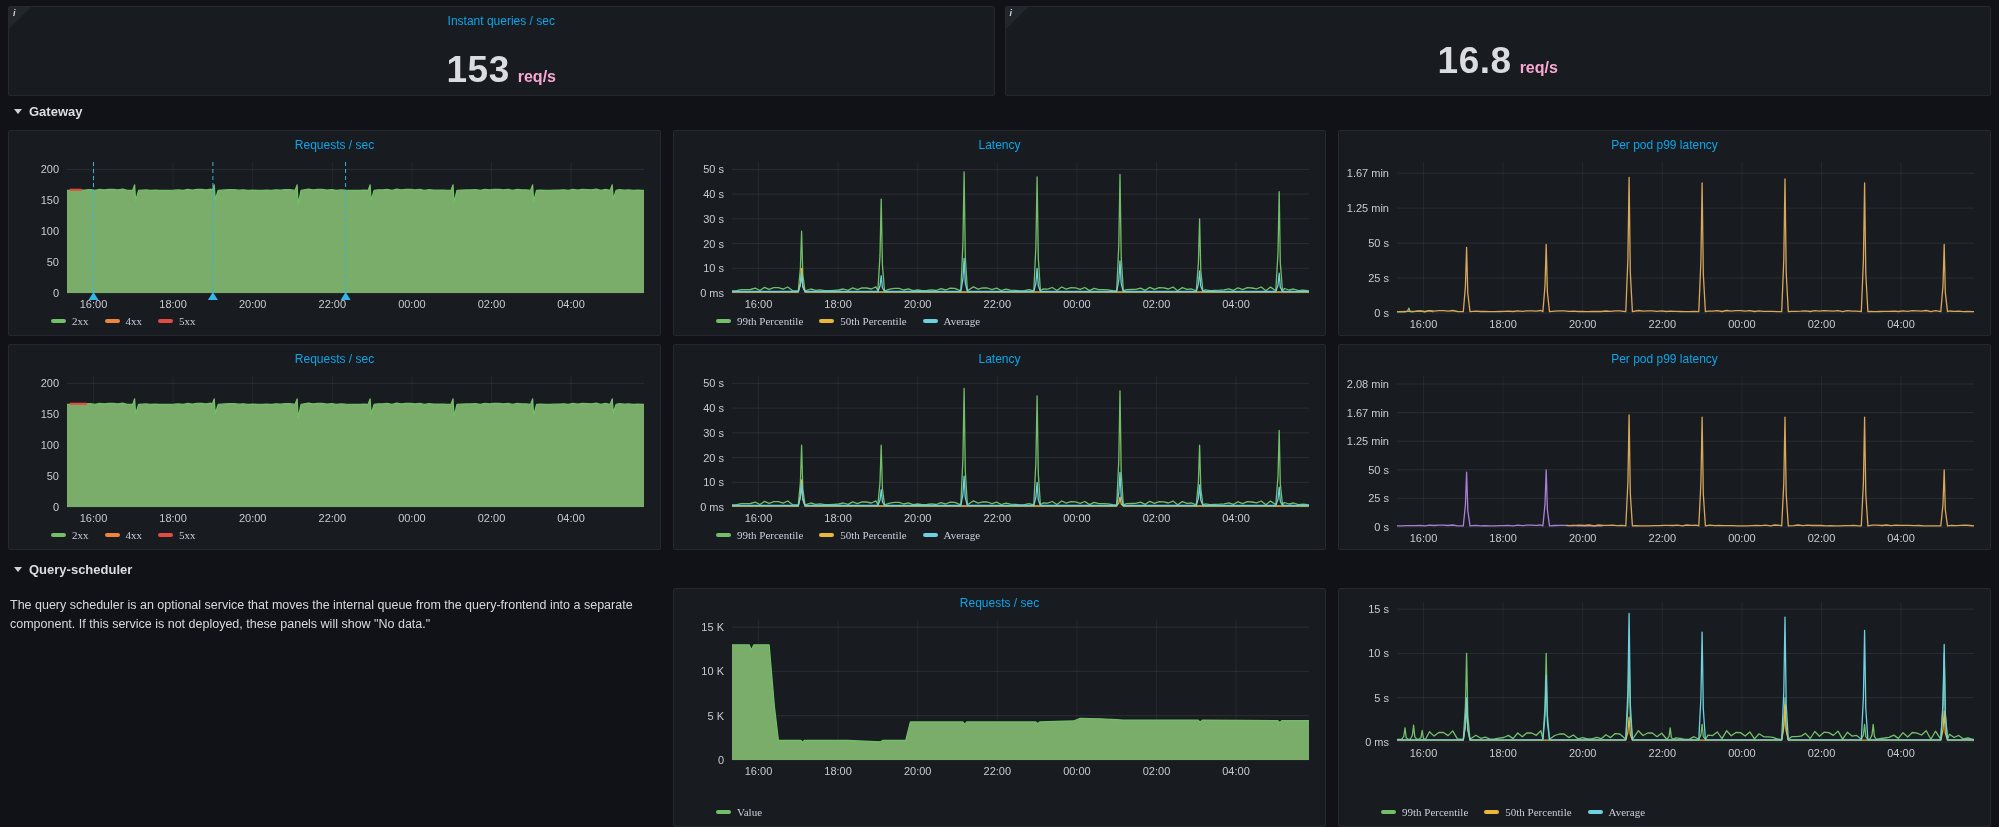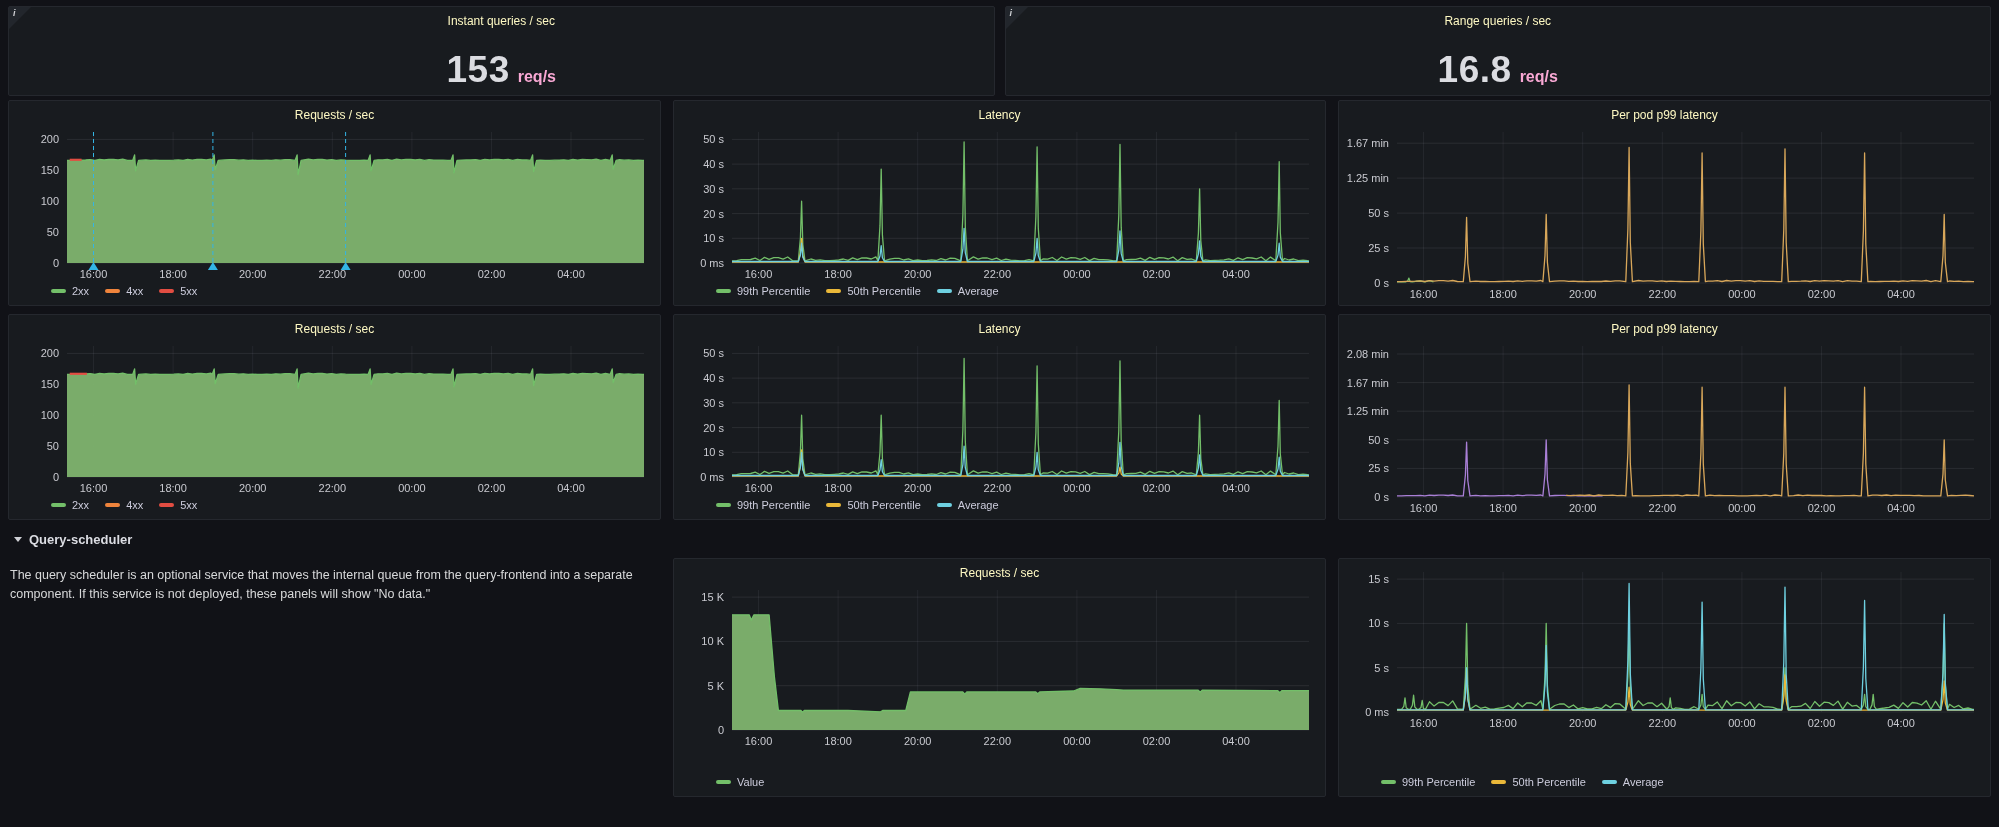--- a/index.html
+++ b/index.html
@@ -11,21 +11,21 @@
   .panel { background:#181b1f; border:1px solid #25282e; border-radius:2px;
            position:relative; display:flex; flex-direction:column; padding:5px 8px 4px; }
 
   
   .stats-row { display:grid; grid-template-columns:1fr 1fr; gap:10px; height:86px; }
   .stat-center { flex:1; display:flex; align-items:center; justify-content:center; }
   .stat-inner { display:flex; align-items:baseline; gap:8px;margin-top:19px; }
   .stat-value { font-size:37px; font-weight:700; color:#dbdce1; letter-spacing:.5px; }
   .stat-unit  { font-size:16px; font-weight:700; color:#f9a8d4; }
 
-  .panel-title { text-align:center; font-size:12px; font-weight:500; color:#fef9c3;
+  .panel-title { text-align:center; font-size:12px; font-weight:500; color:#0ea5e9;
                  height:18px; line-height:18px; flex:0 0 auto; white-space:nowrap; cursor:pointer; }
 
   .info-corner { position:absolute; top:0; left:0; width:0; height:0;
                  border-top:22px solid #22262c; border-right:22px solid transparent; cursor:pointer; }
   .info-corner span { position:absolute; top:-21px; left:4px; font-size:9px; font-style:italic;
                       font-weight:700; color:#cfd0d4; }
 
   
   .section-header { display:flex; align-items:center; gap:7px; padding-left:6px;
                     height:22px; margin:8px 0 4px; cursor:pointer; }
@@ -35,21 +35,21 @@
 
   
   .chart-row { display:grid; grid-template-columns:1fr 1fr 1fr; gap:12px; height:206px; margin-bottom:2px;margin-top:8px; }
   .qs-row { height:239px; }
   .chart-area { flex:1; position:relative; min-height:0; cursor:crosshair; }
   .chart-area svg { position:absolute; left:0; top:0; }
   svg text { font-family:"Liberation Sans", sans-serif; font-size:11px; fill:#c9cad0; }
 
   .legend { flex:0 0 auto; height:20px; display:flex; align-items:center; gap:16px;
             padding-left:34px; font-size:11px; color:#ccccdc; }
-  .legend-item { display:flex; align-items:center; gap:6px; cursor:pointer; }
+  .legend-item { display:flex; align-items:center; gap:6px; cursor:pointer;font-family:Liberation Serif, serif; }
   .legend-item i { width:15px; height:4px; border-radius:2px; display:inline-block; }
   .legend-item em { font-style:normal; }
 
   .qs-desc { font-size:12.5px; color:#d8d9da; line-height:1.55; padding:8px 14px 0 2px; }
 </style>
 </head>
 <body>
 
 <div class="dashboard">
 
@@ -63,30 +63,33 @@
         <div class="stat-inner">
           <span class="stat-value">153</span>
           <span class="stat-unit">req/s</span>
         </div>
       </div>
     </div>
     <div class="panel">
       <div class="info-corner">
           <span>i</span>
         </div>
-      <div class="panel-title">Range queries / sec</div>
       <div class="stat-center">
         <div class="stat-inner">
           <span class="stat-value">16.8</span>
           <span class="stat-unit">req/s</span>
         </div>
       </div>
     </div>
   </div>
 
+  <div class="section-header">
+    <span class="chevron"></span>
+    <span class="section-label">Gateway</span>
+  </div>
   <div class="chart-row">
     <div class="panel">
       <div class="panel-title">Requests / sec</div>
       <div class="chart-area">
           <svg width="635" height="157">
             <line x1="76.5" y1="8" x2="76.5" y2="139.0" stroke="rgba(204,204,220,0.07)"></line>
             <line x1="156.1" y1="8" x2="156.1" y2="139.0" stroke="rgba(204,204,220,0.07)"></line>
             <line x1="235.7" y1="8" x2="235.7" y2="139.0" stroke="rgba(204,204,220,0.07)"></line>
             <line x1="315.3" y1="8" x2="315.3" y2="139.0" stroke="rgba(204,204,220,0.07)"></line>
             <line x1="394.9" y1="8" x2="394.9" y2="139.0" stroke="rgba(204,204,220,0.07)"></line>

